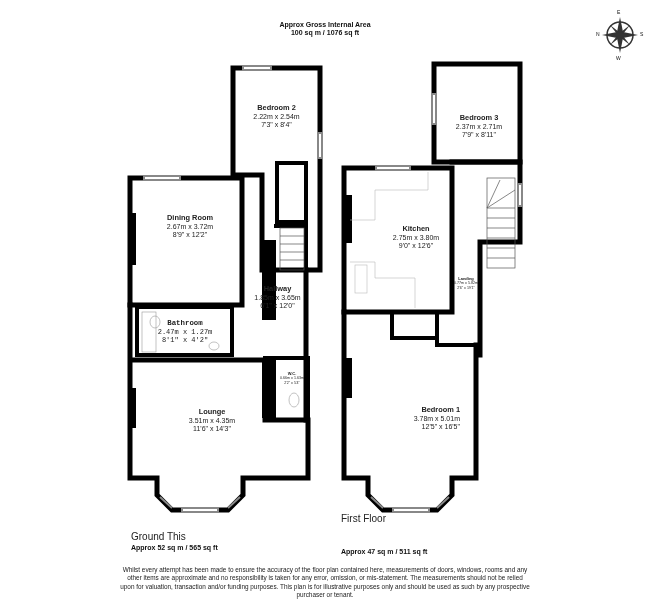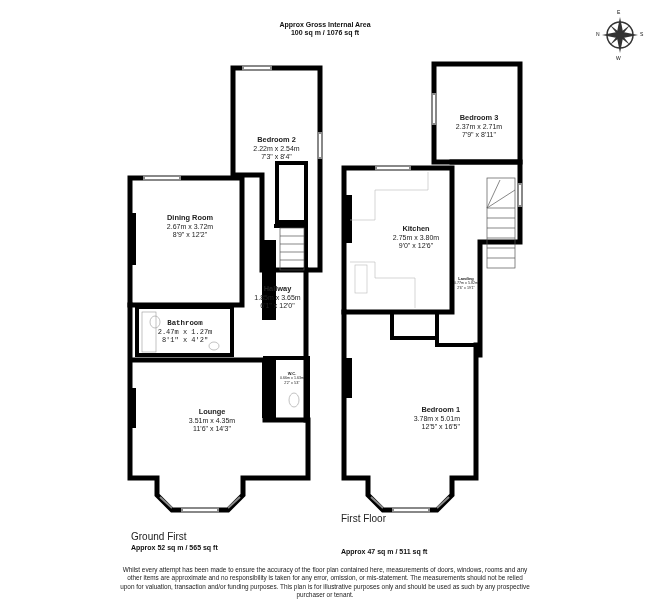--- a/index.html
+++ b/index.html
@@ -131,21 +131,21 @@
 </svg>
 
 <div class="abs" style="left:617px;top:9px;font-size:5px;">E</div>
 <div class="abs" style="left:596px;top:31px;font-size:5px;">N</div>
 <div class="abs" style="left:640px;top:31px;font-size:5px;">S</div>
 <div class="abs" style="left:616px;top:55px;font-size:5px;">W</div>
 
 <div class="abs title" style="top:21px;">Approx Gross Internal Area</div>
 <div class="abs title" style="top:29px;">100 sq m / 1076 sq ft</div>
 
-<div class="room" style="left:233px;top:104px;width:87px;margin-top:32px;">
+<div class="room" style="left:233px;top:104px;width:87px;">
   <div class="rn">Bedroom 2</div>
   <div>2.22m x 2.54m</div>
   <div>7'3" x 8'4"</div>
 </div>
 <div class="room" style="left:140px;top:214px;width:100px;">
   <div class="rn">Dining Room</div>
   <div>2.67m x 3.72m</div>
   <div>8'9" x 12'2"</div>
 </div>
 <div class="room" style="left:245px;top:285px;width:65px;">
@@ -183,18 +183,18 @@
   <div class="rn">Landing</div>
   <div>0.77m x 5.82m</div>
   <div>2'6" x 19'1"</div>
 </div>
 <div class="room" style="left:360px;top:406px;width:100px;text-align:right;">
   <div class="rn">Bedroom 1</div>
   <div>3.78m x 5.01m</div>
   <div>12'5" x 16'5"</div>
 </div>
 
-<div class="abs floor-label" style="left:131px;top:531px;">Ground First</div>
+<div class="abs floor-label" style="left:131px;top:531px;">Ground This</div>
 <div class="abs floor-area" style="left:131px;top:544px;">Approx 52 sq m / 565 sq ft</div>
 <div class="abs floor-label" style="left:341px;top:513px;">First Floor</div>
 <div class="abs floor-area" style="left:341px;top:548px;">Approx 47 sq m / 511 sq ft</div>
 
 <div class="abs disclaimer">Whilst every attempt has been made to ensure the accuracy of the floor plan contained here, measurements of doors, windows, rooms and any other items are approximate and no responsibility is taken for any error, omission, or mis-statement. The measurements should not be relied upon for valuation, transaction and/or funding purposes. This plan is for illustrative purposes only and should be used as such by any prospective purchaser or tenant.</div>
 
 </body></html>

